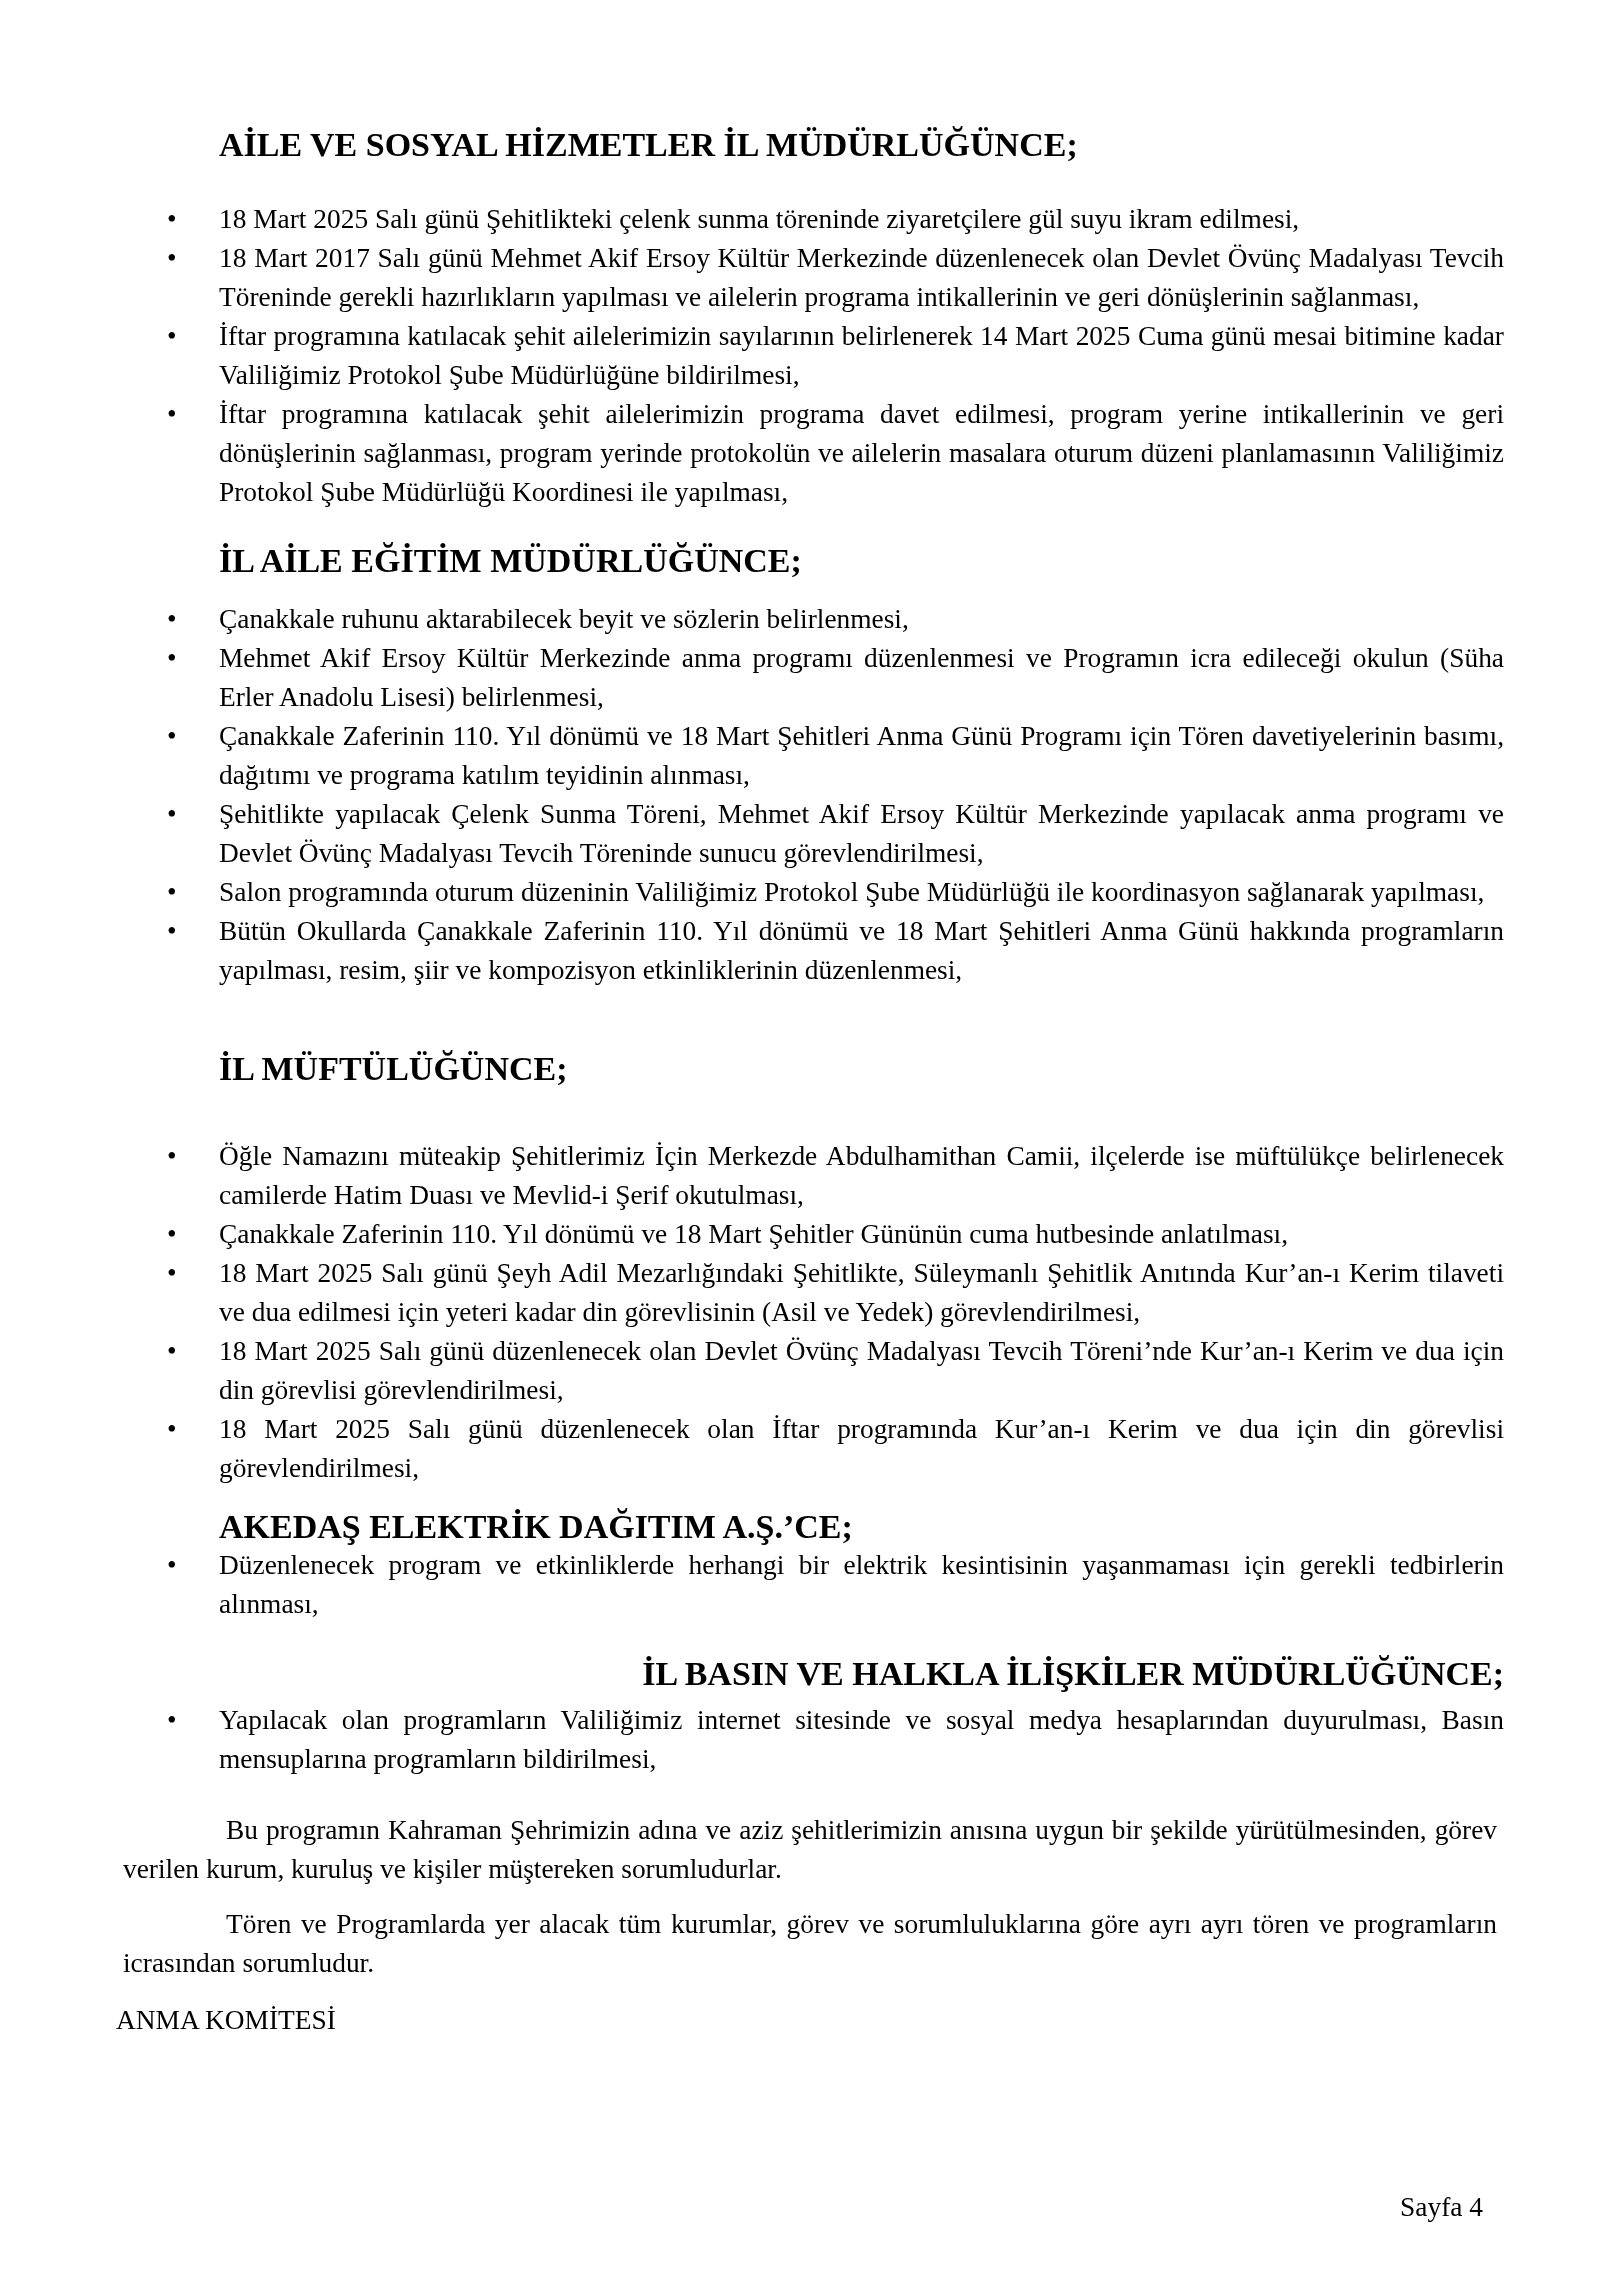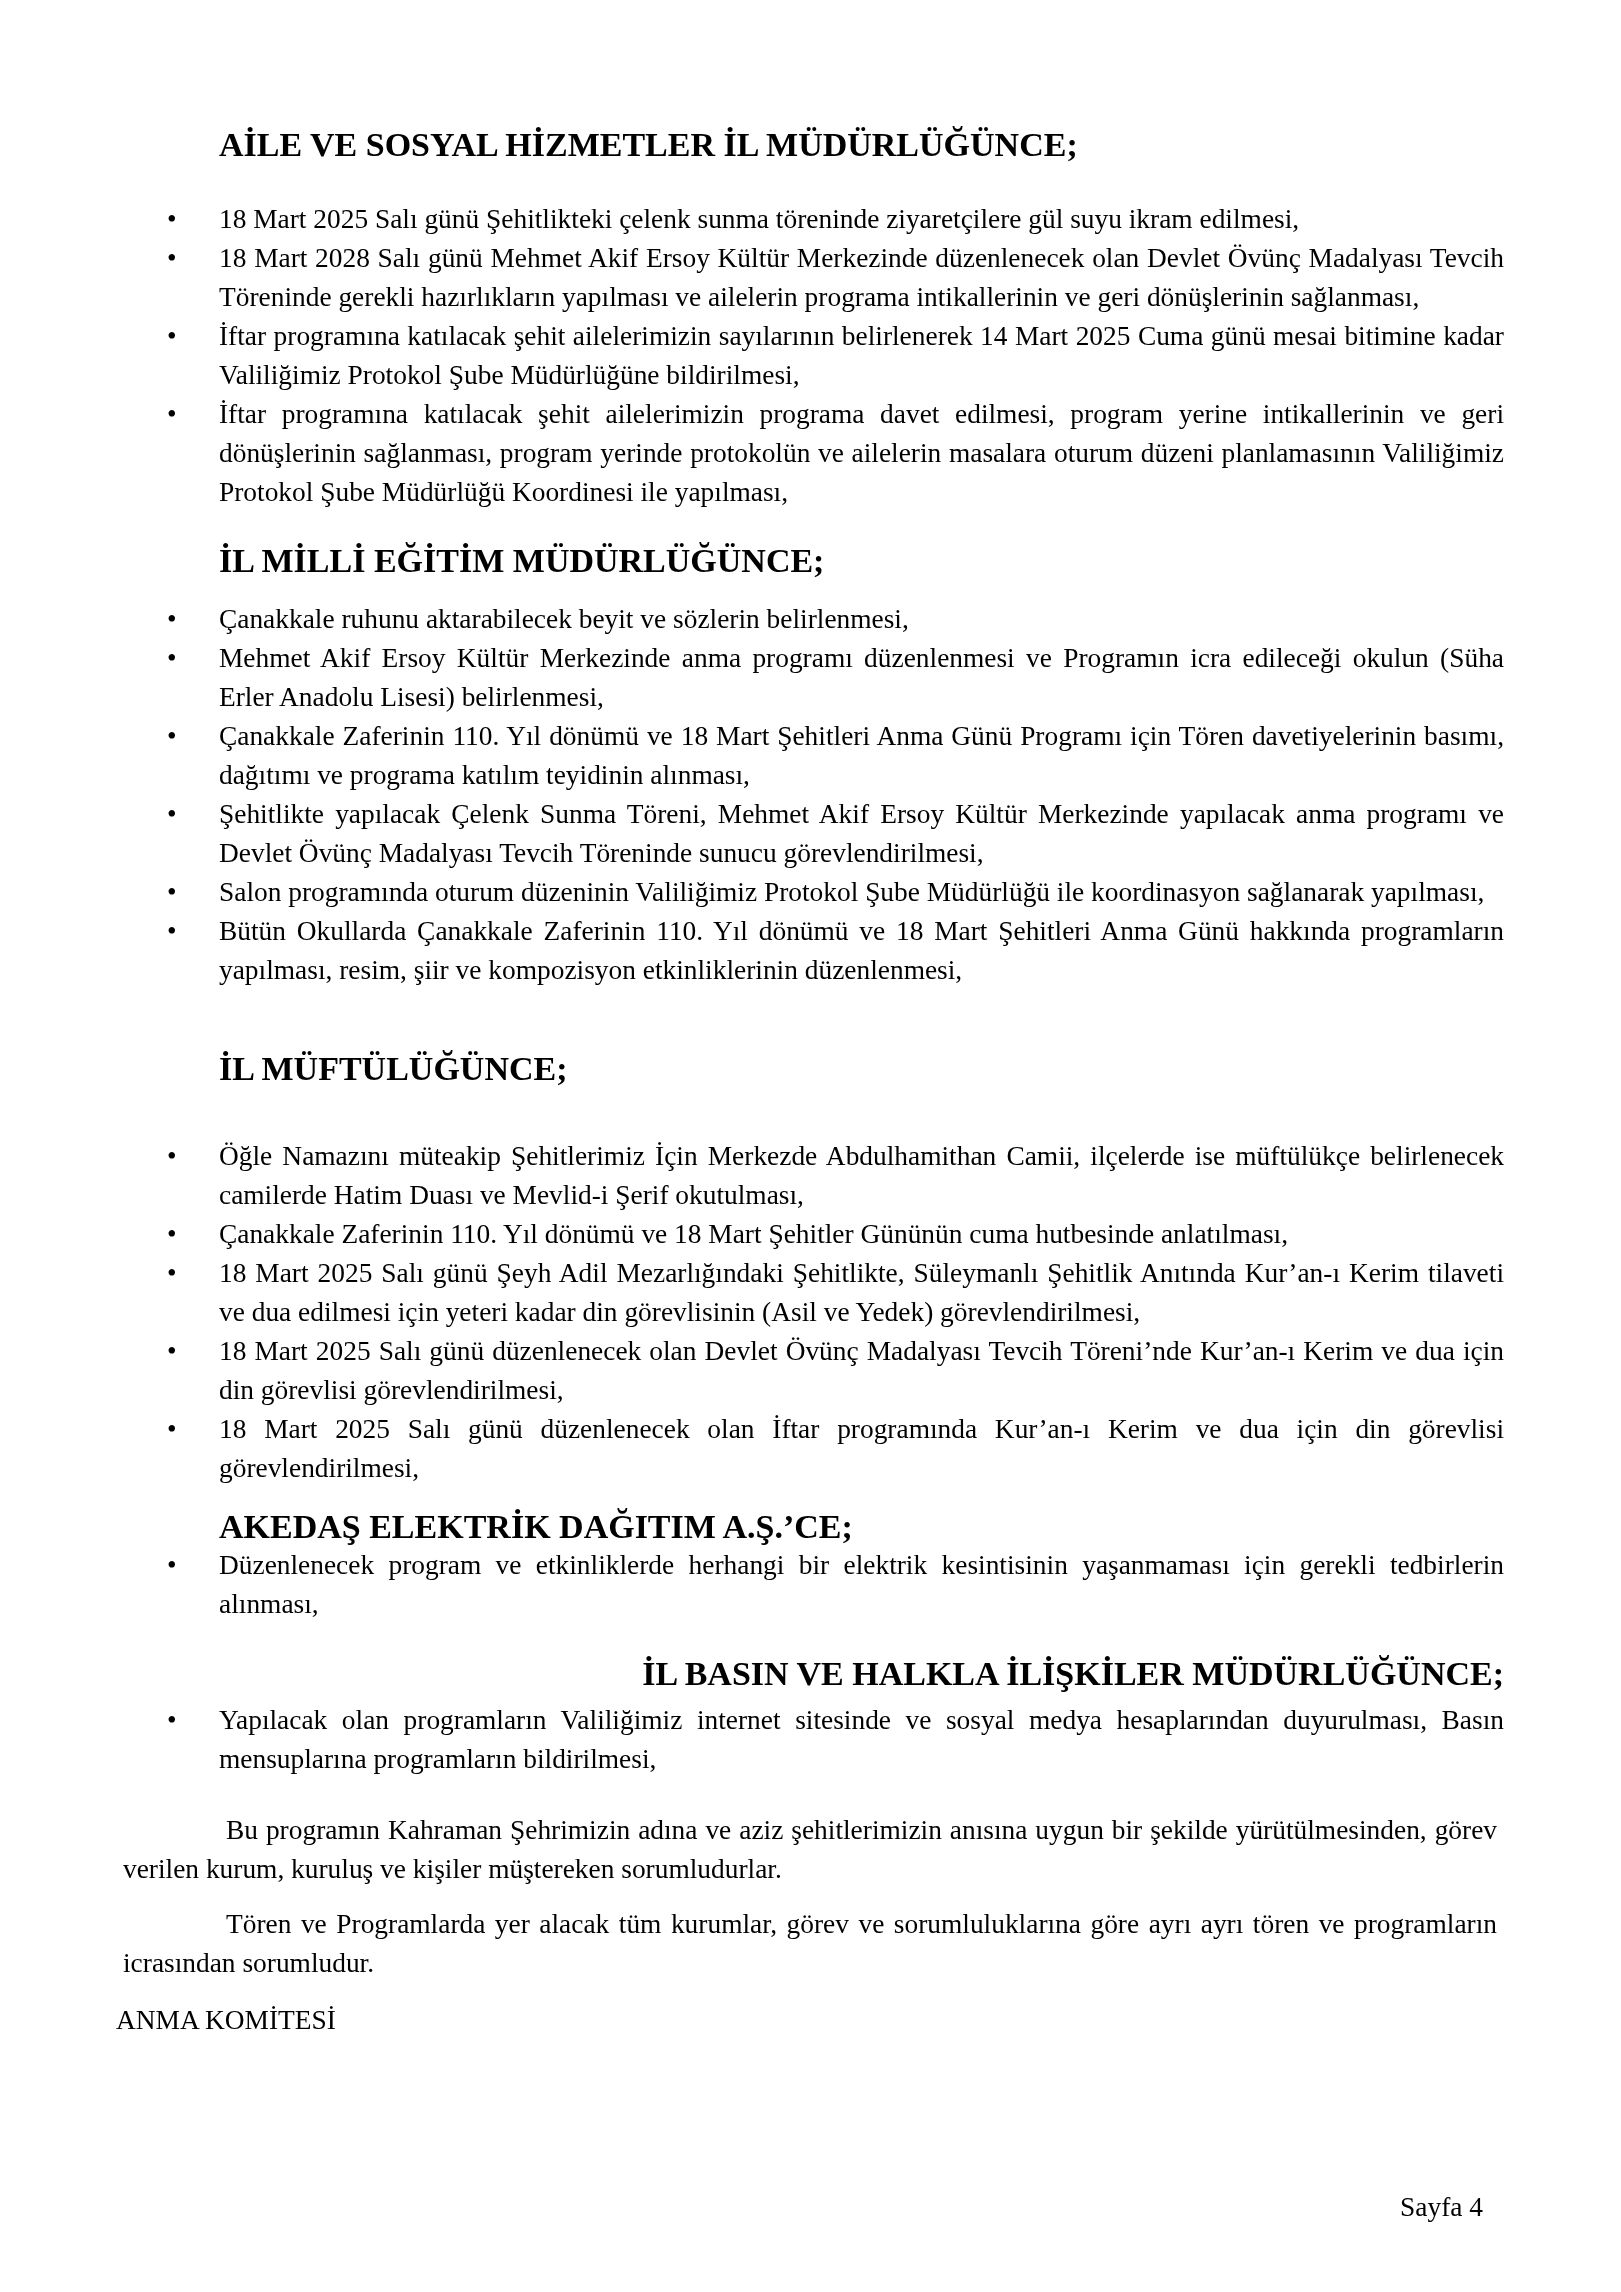--- a/index.html
+++ b/index.html
@@ -73,33 +73,33 @@
 <div class="doc">
 
   <p class="heading h1">AİLE VE SOSYAL HİZMETLER İL MÜDÜRLÜĞÜNCE;</p>
   <div class="bullets">
     <div class="li">
       <span class="marker">•</span>
       <span>18 Mart 2025 Salı günü Şehitlikteki çelenk sunma töreninde ziyaretçilere gül suyu ikram edilmesi,</span>
     </div>
     <div class="li">
       <span class="marker">•</span>
-      <span>18 Mart 2028 Salı günü Mehmet Akif Ersoy Kültür Merkezinde düzenlenecek olan Devlet Övünç Madalyası Tevcih Töreninde gerekli hazırlıkların yapılması ve ailelerin programa intikallerinin ve geri dönüşlerinin sağlanması,</span>
+      <span>18 Mart 2017 Salı günü Mehmet Akif Ersoy Kültür Merkezinde düzenlenecek olan Devlet Övünç Madalyası Tevcih Töreninde gerekli hazırlıkların yapılması ve ailelerin programa intikallerinin ve geri dönüşlerinin sağlanması,</span>
     </div>
     <div class="li">
       <span class="marker">•</span>
       <span>İftar programına katılacak şehit ailelerimizin sayılarının belirlenerek 14 Mart 2025 Cuma günü mesai bitimine kadar Valiliğimiz Protokol Şube Müdürlüğüne bildirilmesi,</span>
     </div>
     <div class="li">
       <span class="marker">•</span>
       <span>İftar programına katılacak şehit ailelerimizin programa davet edilmesi, program yerine intikallerinin ve geri dönüşlerinin sağlanması, program yerinde protokolün ve ailelerin masalara oturum düzeni planlamasının Valiliğimiz Protokol Şube Müdürlüğü Koordinesi ile yapılması,</span>
     </div>
   </div>
 
-  <p class="heading h2">İL MİLLİ EĞİTİM MÜDÜRLÜĞÜNCE;</p>
+  <p class="heading h2">İL AİLE EĞİTİM MÜDÜRLÜĞÜNCE;</p>
   <div class="bullets">
     <div class="li">
       <span class="marker">•</span>
       <span>Çanakkale ruhunu aktarabilecek beyit ve sözlerin belirlenmesi,</span>
     </div>
     <div class="li">
       <span class="marker">•</span>
       <span>Mehmet Akif Ersoy Kültür Merkezinde anma programı düzenlenmesi ve Programın icra edileceği okulun (Süha Erler Anadolu Lisesi) belirlenmesi,</span>
     </div>
     <div class="li">

